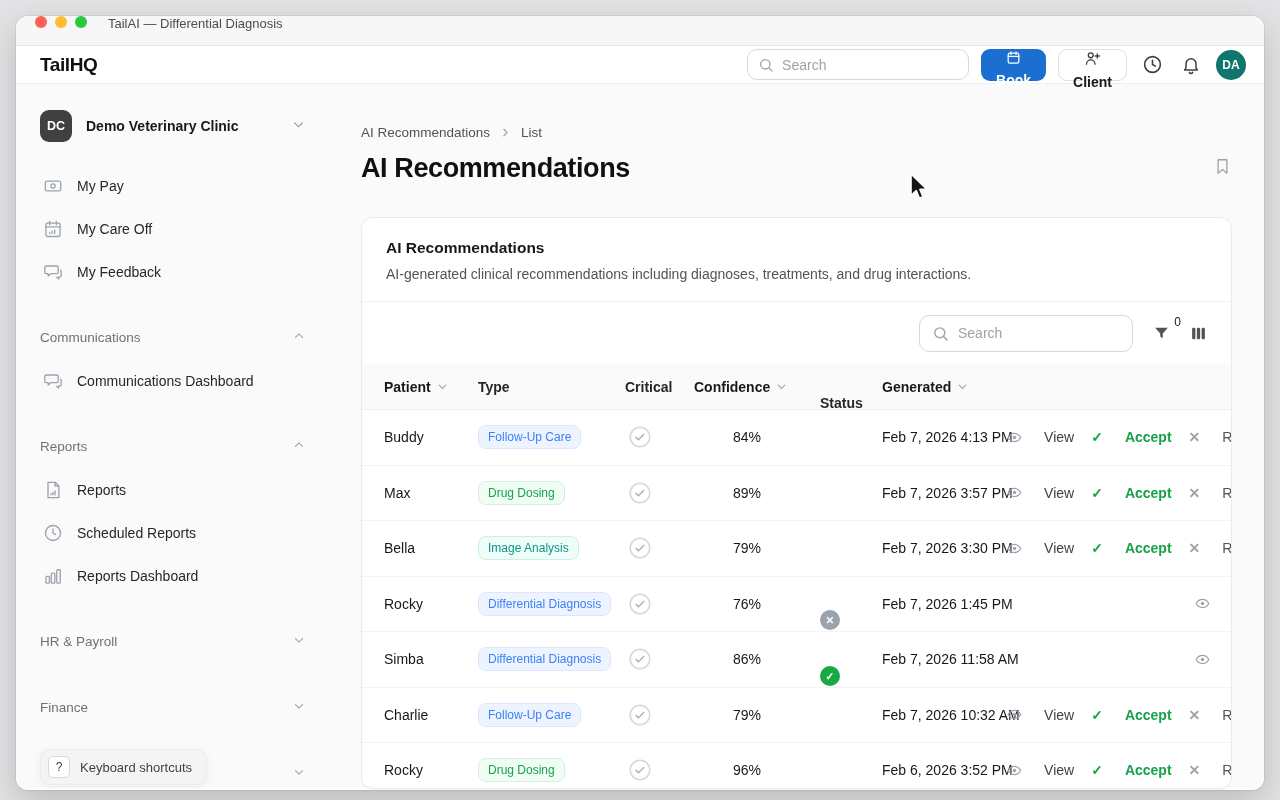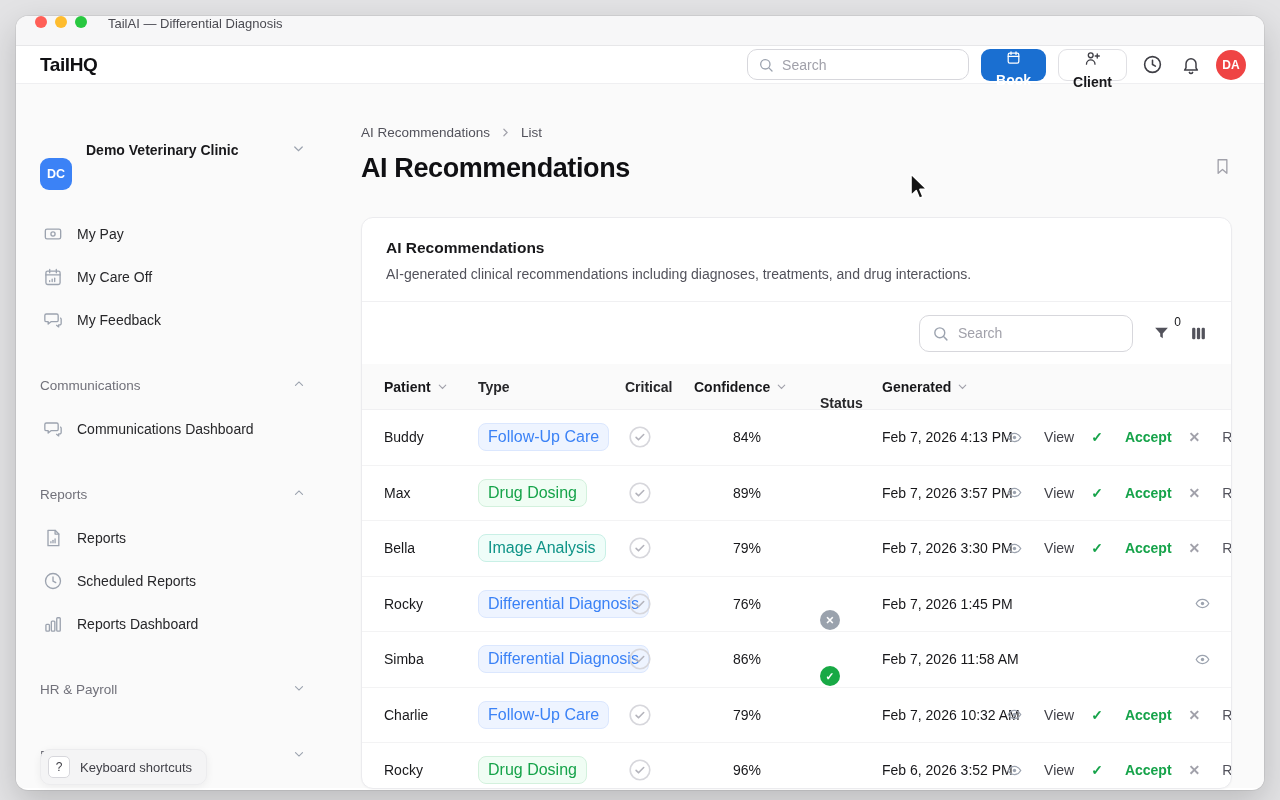--- a/index.html
+++ b/index.html
@@ -26,31 +26,31 @@
   .hsearch { display:flex; align-items:center; gap:8px; width:222px; height:31px;
     border:1px solid #d7d7dc; border-radius:10px; padding:0 10px; background:#fff; color:#9ca3af; }
   .hsearch input { border:none; outline:none; width:100%; font-size:14px; color:#18181b;
     font-family:"Liberation Sans", sans-serif; background:transparent; }
   .hsearch input::placeholder { color:#a1a1aa; }
   .btn { display:inline-flex; align-items:center; gap:7px; height:32px; padding:0 14px;
     border-radius:9px; font-size:14px; font-weight:600; cursor:pointer; border:1px solid transparent;flex-direction:column; }
   .btn-book { background:#1a6fd1; color:#fff; }
   .btn-client { background:#fff; color:#18181b; border-color:#e0e0e4; }
   .iconbtn { background:none; border:none; cursor:pointer; display:inline-flex; padding:3px; color:#3f3f46; }
-  .avatar { width:30px; height:30px; border-radius:50%; background:#ef4444; color:#fff;
+  .avatar { width:30px; height:30px; border-radius:50%; background:#0f766e; color:#fff;
     font-size:12px; font-weight:700; display:flex; align-items:center; justify-content:center; cursor:pointer; }
 
   
   .bodyarea { display:flex; height:704px; background:#fafafa; }
 
   
   .sidebar { position:relative; width:330px; flex:0 0 330px; padding:26px 40px 0 23px; }
   .clinic { display:flex; align-items:center; gap:14px; cursor:pointer; margin-bottom:22px; padding-left:1px; }
-  .clinic-badge { width:32px; height:32px; border-radius:9px; background:#3b82f6; color:#fff;
-    font-size:12.5px; font-weight:700; display:flex; align-items:center; justify-content:center;margin-top:48px; }
+  .clinic-badge { width:32px; height:32px; border-radius:9px; background:#404040; color:#fff;
+    font-size:12.5px; font-weight:700; display:flex; align-items:center; justify-content:center; }
   .clinic-name { font-size:14px; font-weight:700; color:#18181b; }
   .sb-chev { margin-left:auto; color:#9ca3af; }
   .nav-item { display:flex; align-items:center; gap:14px; height:43px; cursor:pointer; padding-left:4px; }
   .nav-item .nicon { color:#9ca3af; display:inline-flex; }
   .nav-item .nlabel { font-size:14px; font-weight:500; color:#27272a; }
   .sec-head { display:flex; align-items:center; height:43px; margin-top:23px; cursor:pointer; padding-left:1px; }
   .sec-head .slabel { font-size:13.5px; color:#71717a; }
   .kbd-pill { position:absolute; left:24px; bottom:3px; display:flex; align-items:center; gap:10px;
     background:#f4f4f5; border:1px solid #ececee; border-radius:10px; padding:6px 14px 6px 7px;
     box-shadow:0 2px 8px rgba(0,0,0,.06); cursor:pointer; z-index:5; }
@@ -92,21 +92,21 @@
   .c { flex:0 0 auto; }
   .c-patient { width:94px; font-size:14px; color:#18181b; }
   .c-type { width:147px; }
   .c-critical { width:69px; padding-left:4px; display:flex; align-items:center; }
   .c-confidence { width:122px; font-size:14px; color:#18181b; text-align:center; padding-right:16px; }
   .th.c-confidence, .th.c-critical { text-align:left; padding:0; display:flex; }
   .c-status { width:66px; padding-left:4px; display:flex; align-items:center;margin-top:33px; }
   .c-generated { width:160px; font-size:14px; color:#18181b; }
   .c-actions { width:252px; padding-right:32px; display:flex; align-items:center; justify-content:flex-end; gap:17px; }
 
-  .pill { display:inline-block; font-size:16px; font-weight:500; padding:4px 9px; border-radius:8px; }
+  .pill { display:inline-block; font-size:12px; font-weight:500; padding:4px 9px; border-radius:8px; }
   .p-blue { color:#3b82f6; background:#eef4ff; border:1px solid #dbe7fe; }
   .p-green { color:#16a34a; background:#f0fdf4; border:1px solid #d3f1dd; }
   .p-teal { color:#0f9488; background:#effdf9; border:1px solid #c9f0e6; }
 
   .stat { width:20px; height:20px; border-radius:50%; display:inline-flex; align-items:center;
     justify-content:center; color:#fff; font-size:10.5px; font-weight:700; }
   .stat-ok { background:#18a945; }
   .stat-no { background:#9aa2ad; }
 
   .act { display:inline-flex; align-items:center; gap:22px; font-size:14px; cursor:pointer; }

